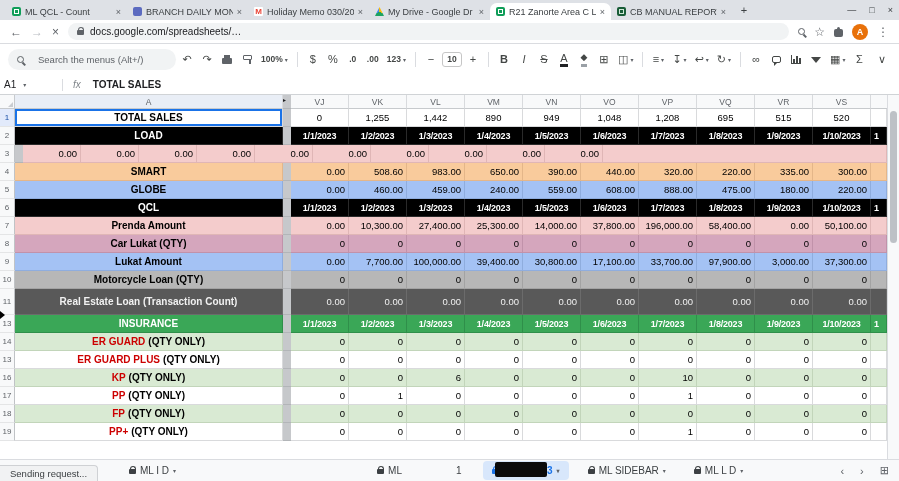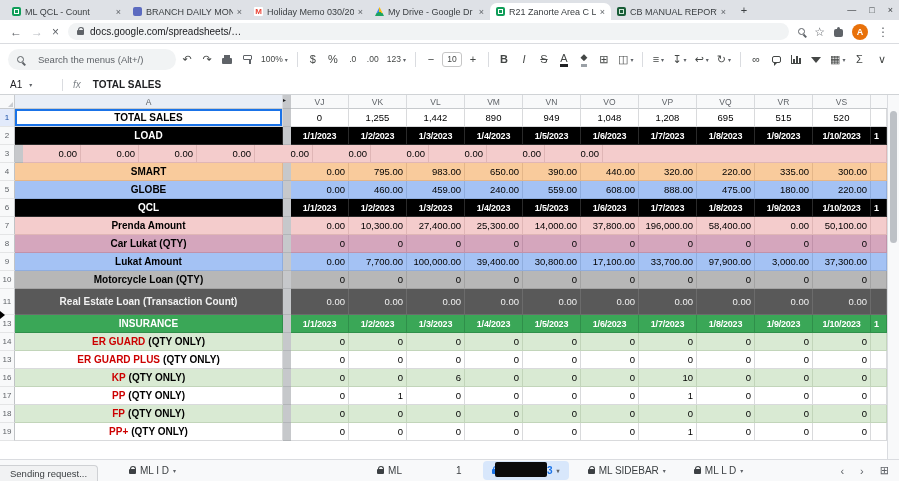--- a/index.html
+++ b/index.html
@@ -36,28 +36,28 @@
   #toolbar{position:absolute;top:44px;left:0;right:0;height:31px;background:#fff;display:flex;align-items:center;gap:2px;padding:0 8px}
   .searchpill{width:168px;height:21px;flex:0 0 168px;border-radius:11px;background:#f1f3f4;display:flex;align-items:center;gap:14px;padding:0 9px;color:#5f6368;font-size:9.5px;white-space:nowrap;overflow:hidden}
   .tbtn{min-width:18px;height:20px;display:flex;align-items:center;justify-content:center;border-radius:4px;color:#444746;padding:0 3px;gap:2px;flex:0 0 auto}
   .tbtn.box{border:1px solid #c6c6c6;height:15px;min-width:20px;border-radius:3px}
   .tbtn.pushr{margin-left:auto}
   .tsep{width:1px;height:15px;background:#dadce0;margin:0 4px;flex:0 0 1px}
   .g{font-size:11px;line-height:1}
   .g.bold{font-weight:bold}
   .g.italic{font-style:italic}
   .g.strike{text-decoration:line-through}
-  .g.small{font-size:8.5px;font-weight:normal}
+  .g.small{font-size:8.5px;font-weight:bold}
   .g.ubar{border-bottom:3px solid #202124;line-height:1.1}
   .g.ubar2{border-bottom:3px solid #9aa0a6;font-size:9px;line-height:1.3}
   .caret{font-size:6px;color:#5f6368}
 
   
   #formulabar{position:absolute;top:75px;left:0;right:0;height:20px;background:#fff;border-bottom:1px solid #d0d3d6;display:flex;align-items:center}
-  .namebox{width:62px;padding-left:10px;font-size:10px;color:#202124;display:flex;align-items:center;gap:7px;flex:0 0 62px}
+  .namebox{width:62px;padding-left:4px;font-size:10px;color:#202124;display:flex;align-items:center;gap:7px;flex:0 0 62px}
   .fsep{width:1px;height:12px;background:#dadce0}
   .fx{font-style:italic;color:#80868b;font-size:10px;margin:0 12px 0 10px}
   .fcontent{font-size:10px;color:#202124;font-weight:bold}
 
   
   #grid{position:absolute;top:95px;left:0;width:887px}
   .ghead{display:flex;height:14px}
   .corner{flex:0 0 15px;background:#f8f9fa;border-right:1px solid #c7cacd;border-bottom:1px solid #c7cacd;position:relative}
   .corner::after{content:"";position:absolute;right:1px;bottom:1px;border-left:5px solid transparent;border-bottom:5px solid #c9ccd0}
   .chead{flex:0 0 58px;background:#f8f9fa;border-right:1px solid #d8dadd;border-bottom:1px solid #c7cacd;font-size:8.5px;color:#5f6368;display:flex;align-items:center;justify-content:center}
@@ -331,21 +331,21 @@
         <div class="gcell a-right">0.00</div>
         <div class="gcell tail"></div>
       </div>
       <div class="grow" style="--bg: #f9cb9c; --fg: #000000; --bc: #e4b689;">
         <div class="rnum">4</div>
         <div class="rlabel">
           <span class="lbl">SMART</span>
         </div>
         <div class="fgap"></div>
         <div class="gcell a-right">0.00</div>
-        <div class="gcell a-right">795.00</div>
+        <div class="gcell a-right">508.60</div>
         <div class="gcell a-right">983.00</div>
         <div class="gcell a-right">650.00</div>
         <div class="gcell a-right">390.00</div>
         <div class="gcell a-right">440.00</div>
         <div class="gcell a-right">320.00</div>
         <div class="gcell a-right">220.00</div>
         <div class="gcell a-right">335.00</div>
         <div class="gcell a-right">300.00</div>
         <div class="gcell tail"></div>
       </div>

